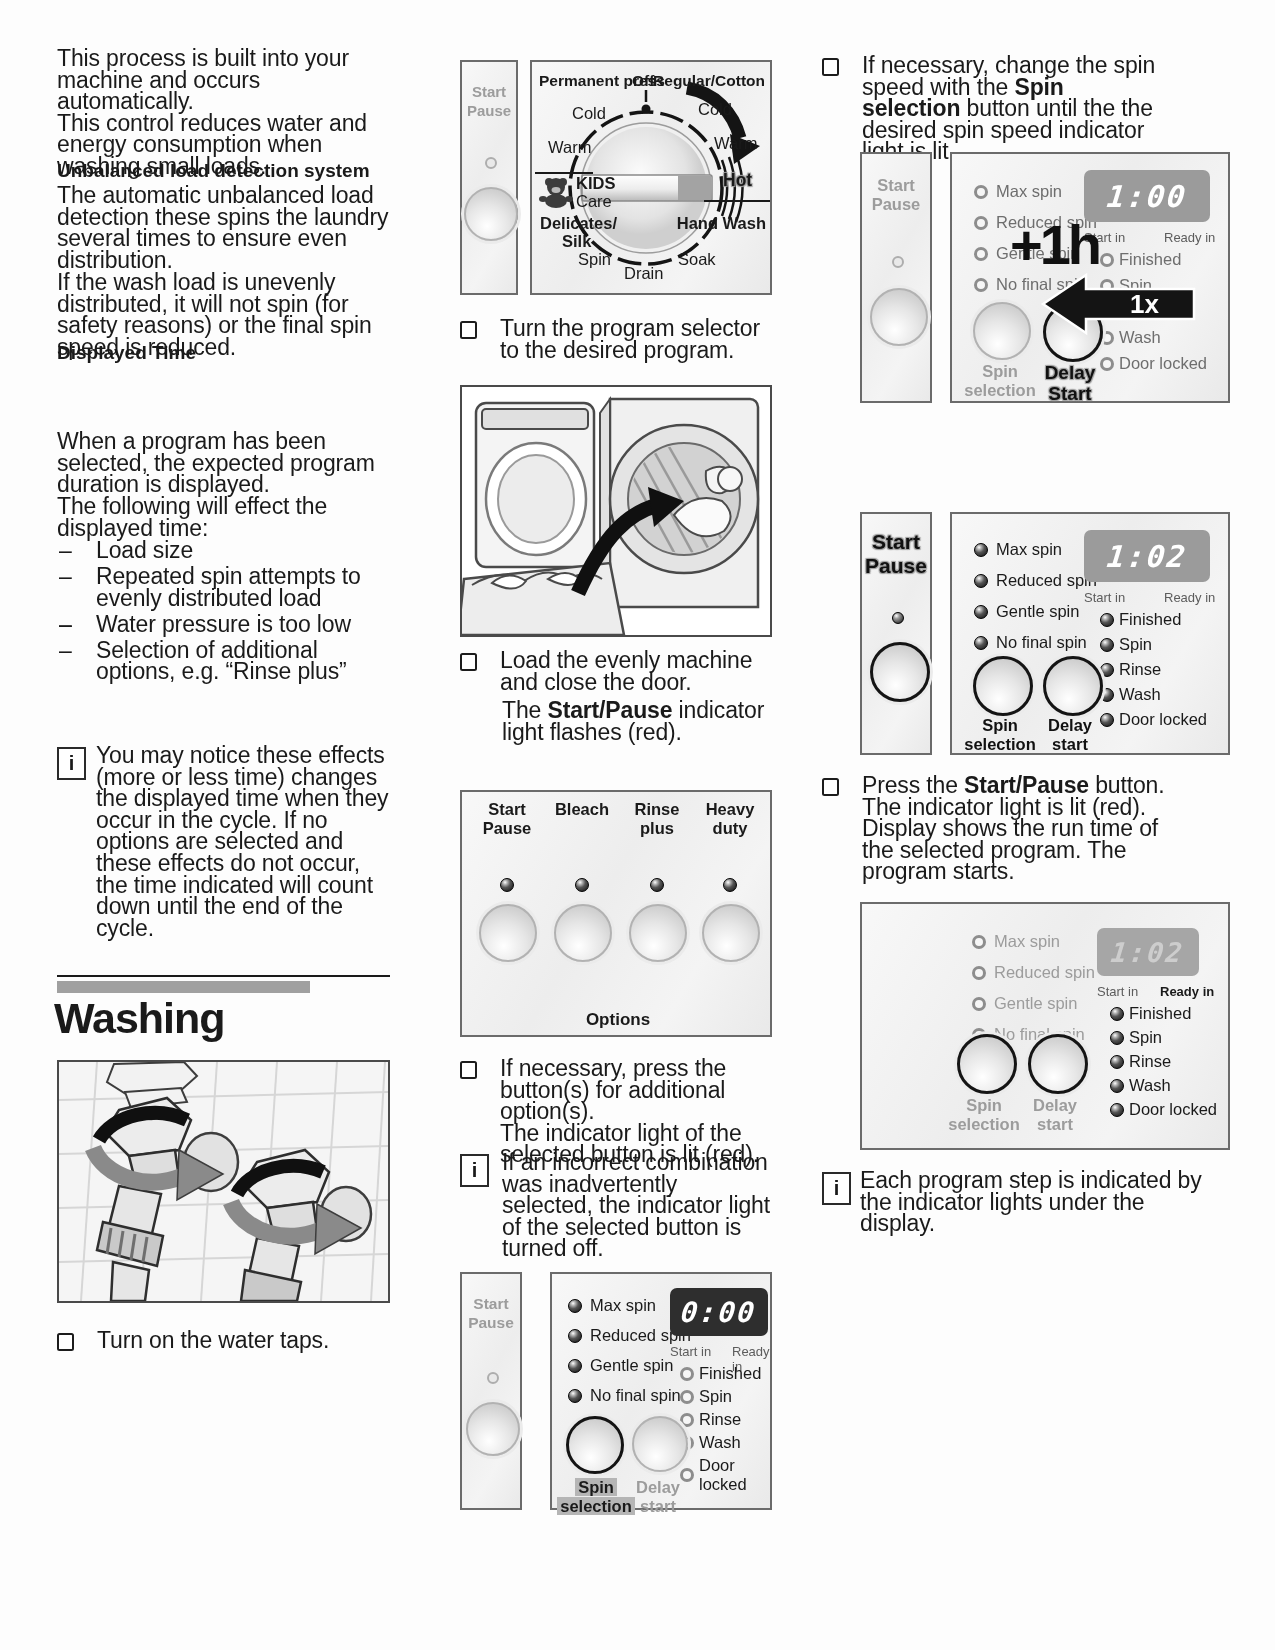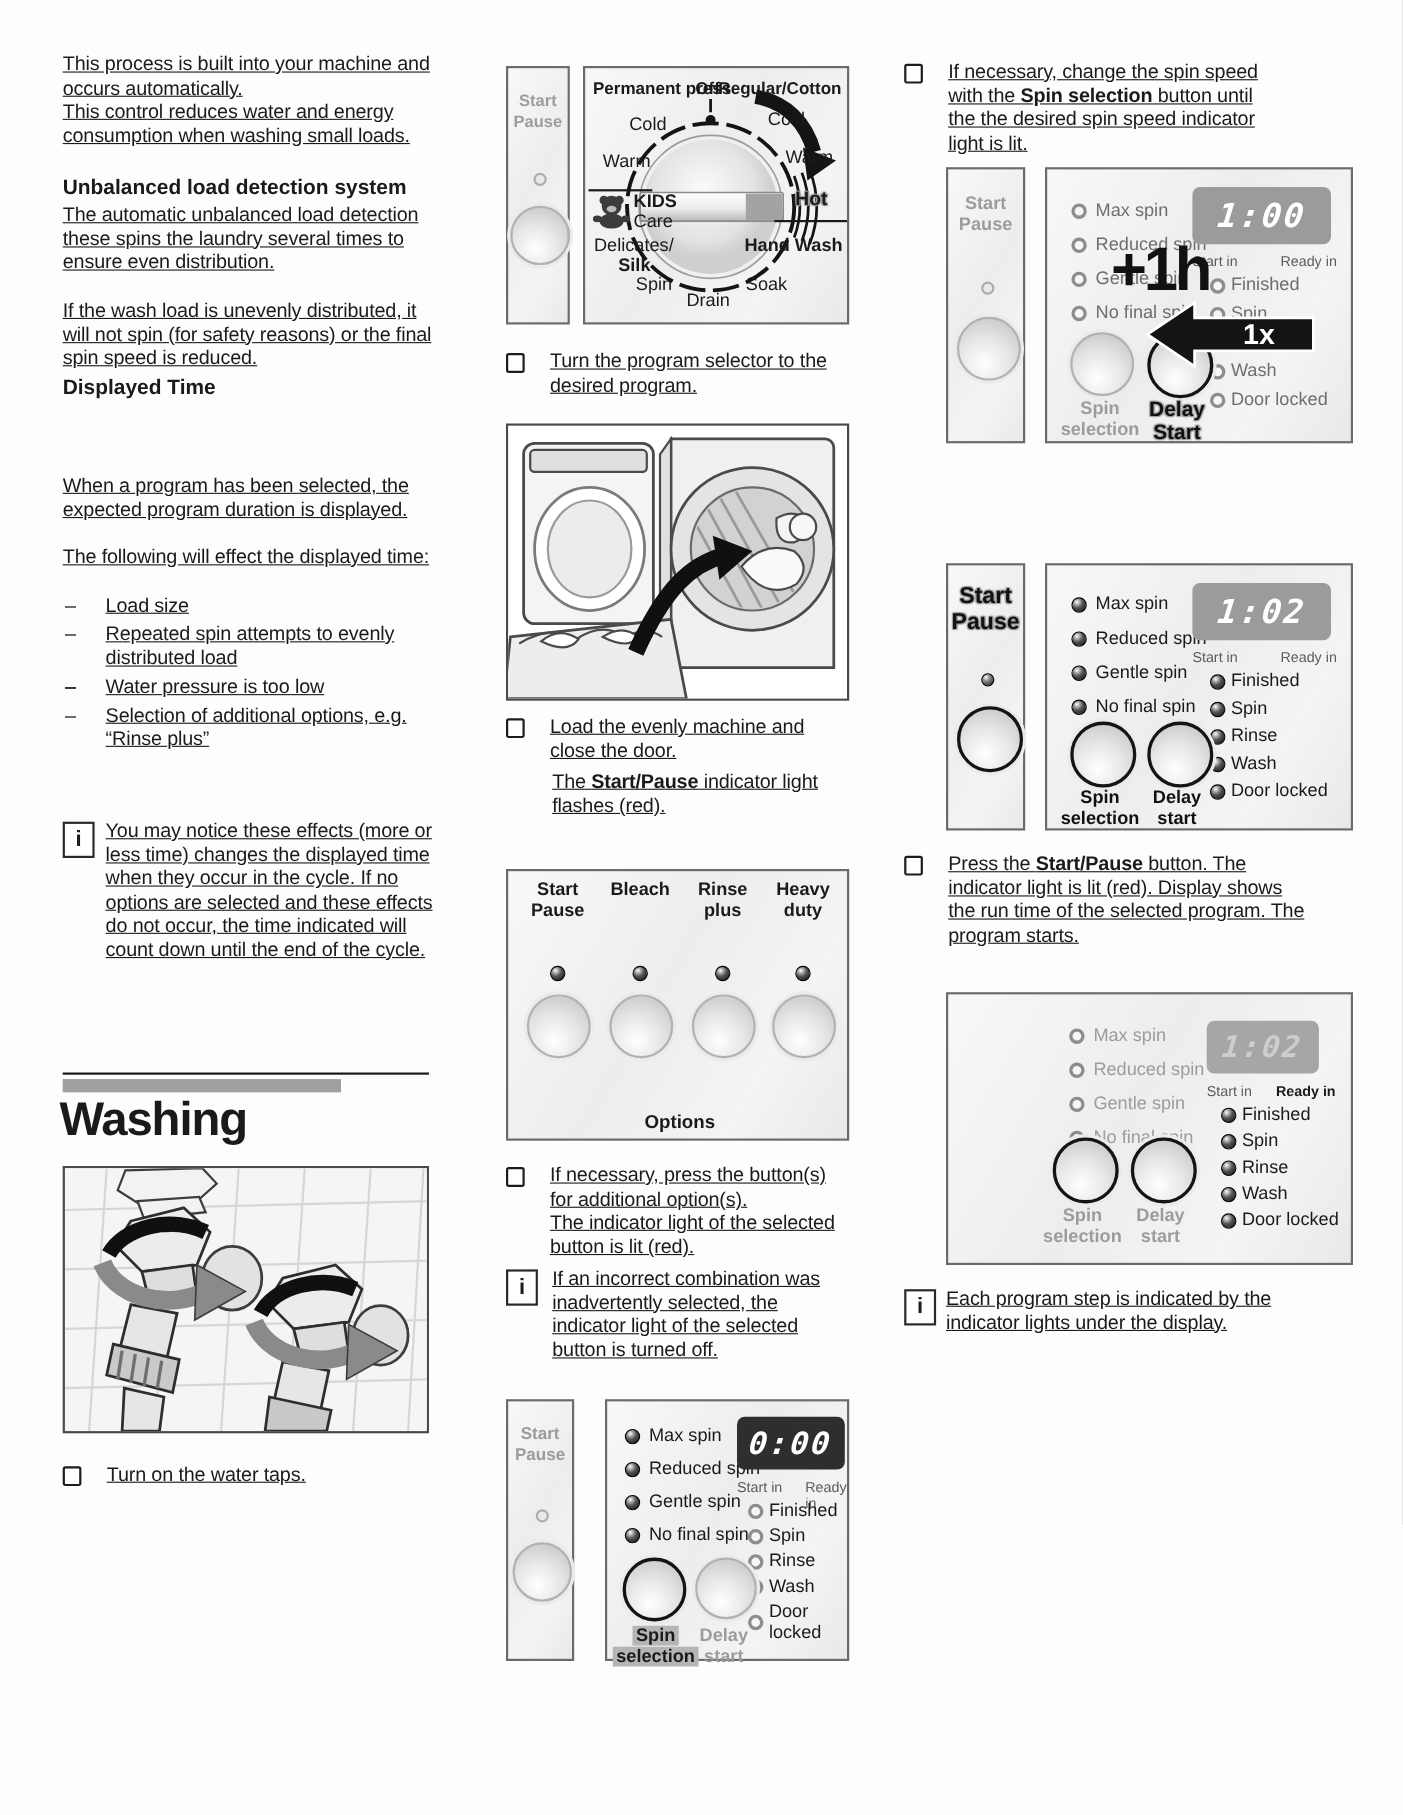--- a/index.html
+++ b/index.html
@@ -1,19 +1,19 @@
 <!DOCTYPE html>
 <html><head>
 <meta charset="utf-8">
 <style>
   html,body{margin:0;padding:0;background:#d8d8d8;}
   .page{position:relative;width:1275px;height:1650px;background:#fdfdfd;margin:0 auto;
         font-family:"Liberation Sans",sans-serif;color:#1a1a1a;overflow:hidden;}
   .abs{position:absolute;}
-  .bt{font-size:18px;line-height:21.6px;letter-spacing:-0.15px;text-decoration:underline;}
+  .bt{font-size:23px;line-height:21.6px;letter-spacing:-0.15px;}
   .bh{font-weight:bold;font-size:19px;line-height:22px;}
   b{font-weight:bold;}
   .step{display:flex;align-items:flex-start;}
   .cb{flex:0 0 auto;width:13px;height:14px;border:2.5px solid #1c1c1c;border-radius:2.5px;margin-top:3px;background:#fff;}
   .gap{margin-left:23px;}
   .ibox{width:25px;height:29px;border:2.2px solid #2a2a2a;background:#fff;text-align:center;
         font-weight:bold;font-size:20px;line-height:29px;}
   .dashli{position:relative;padding-left:39px;margin-bottom:4.5px;}
   .dashli .dash{position:absolute;left:2px;top:0;}
   
@@ -192,21 +192,21 @@
           <circle cx="25" cy="8" r="4"></circle>
           <circle cx="18" cy="13" r="9"></circle>
       <ellipse cx="18" cy="16" rx="4.5" ry="3" fill="#bbb"></ellipse>
           <ellipse cx="18" cy="27" rx="11" ry="7"></ellipse>
       <ellipse cx="5" cy="25" rx="4" ry="3"></ellipse>
           <ellipse cx="31" cy="25" rx="4" ry="3"></ellipse>
         </g>
     </svg>
     <div class="dial-lbl" style="left:44px;top:112px;font-weight:bold">KIDS</div>
     <div class="dial-lbl" style="left:44px;top:130px">Care</div>
-    <div class="dial-lbl" style="left:8px;top:152px;font-weight:normal">Delicates/</div>
+    <div class="dial-lbl" style="left:8px;top:152px;font-weight:bold">Delicates/</div>
     <div class="dial-lbl" style="left:30px;top:170px;font-weight:bold">Silk</div>
     <div class="dial-lbl" style="left:46px;top:188px">Spin</div>
     <div class="dial-lbl" style="left:92px;top:202px">Drain</div>
     <div class="dial-lbl" style="left:146px;top:188px">Soak</div>
     <div class="dial-lbl" style="left:166px;top:38px">Cold</div>
     <div class="dial-lbl" style="left:182px;top:72px">Warm</div>
     <div class="dial-lbl halo" style="left:191px;top:108px;font-weight:bold;font-size:17.5px">Hot</div>
     <div class="abs" style="left:172px;top:138px;width:66px;height:2px;background:#1a1a1a"></div>
     <div class="dial-lbl" style="right:4px;top:152px;font-weight:bold">Hand Wash</div>
   </div>

